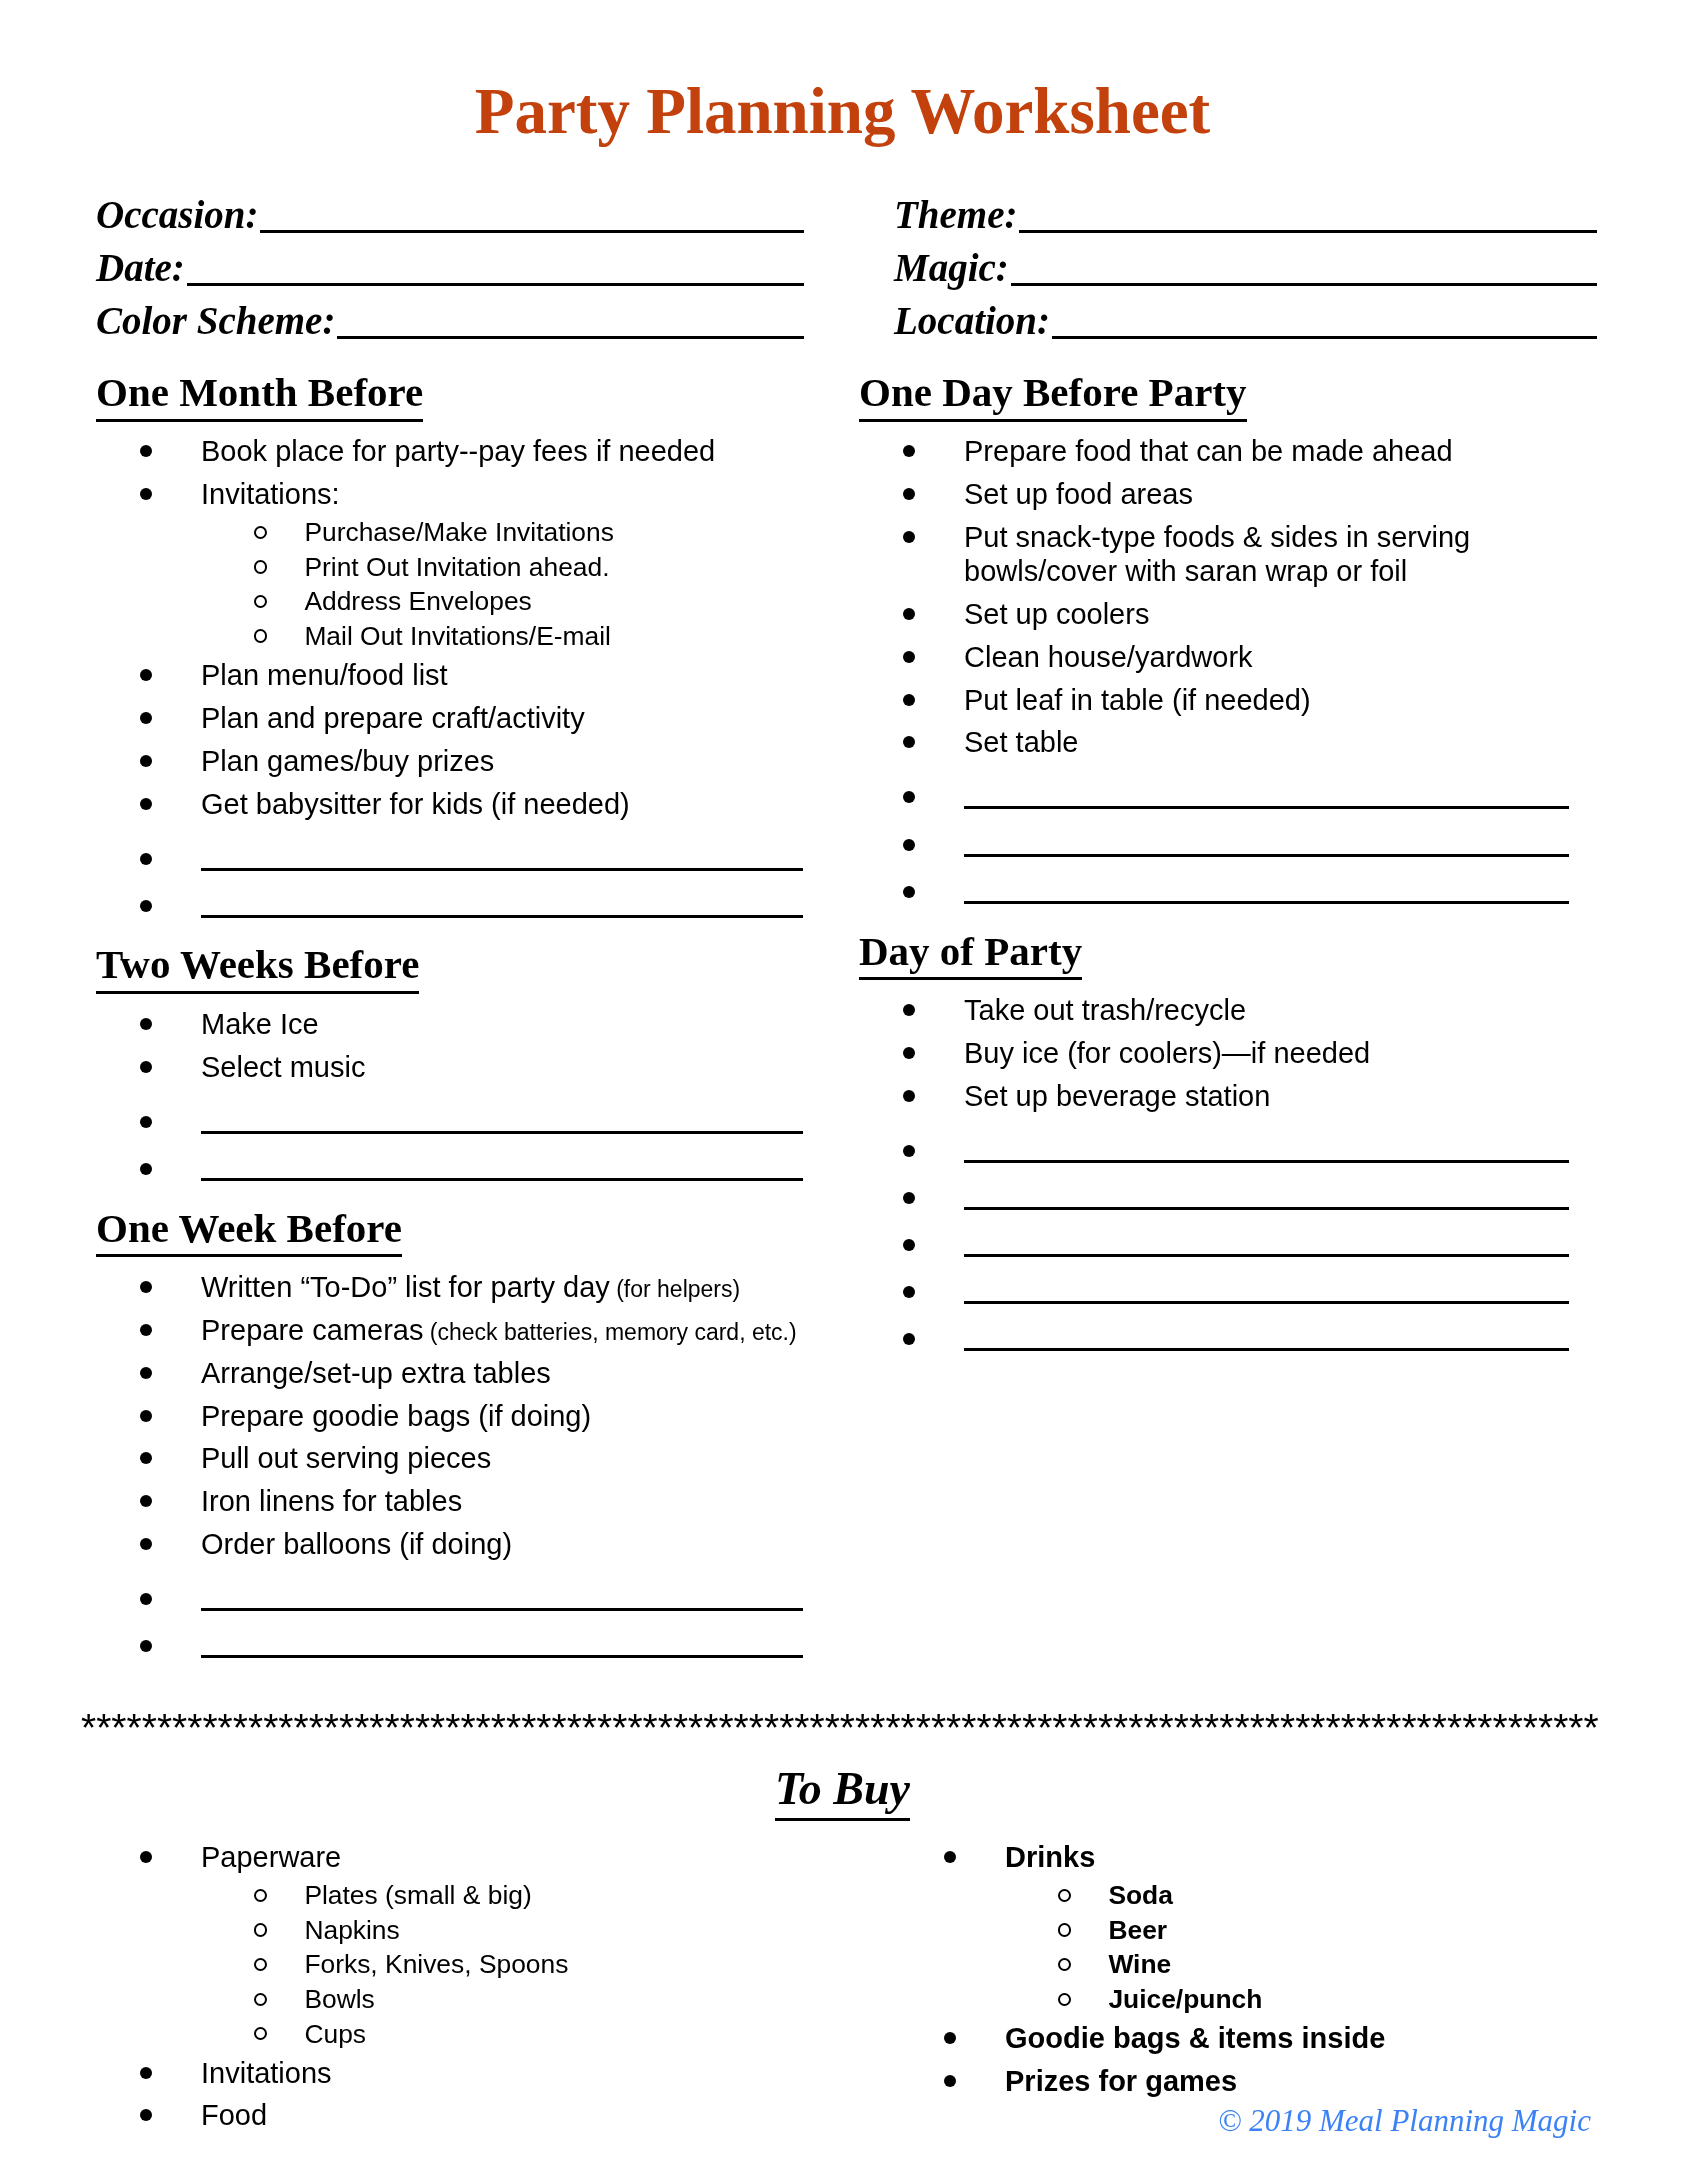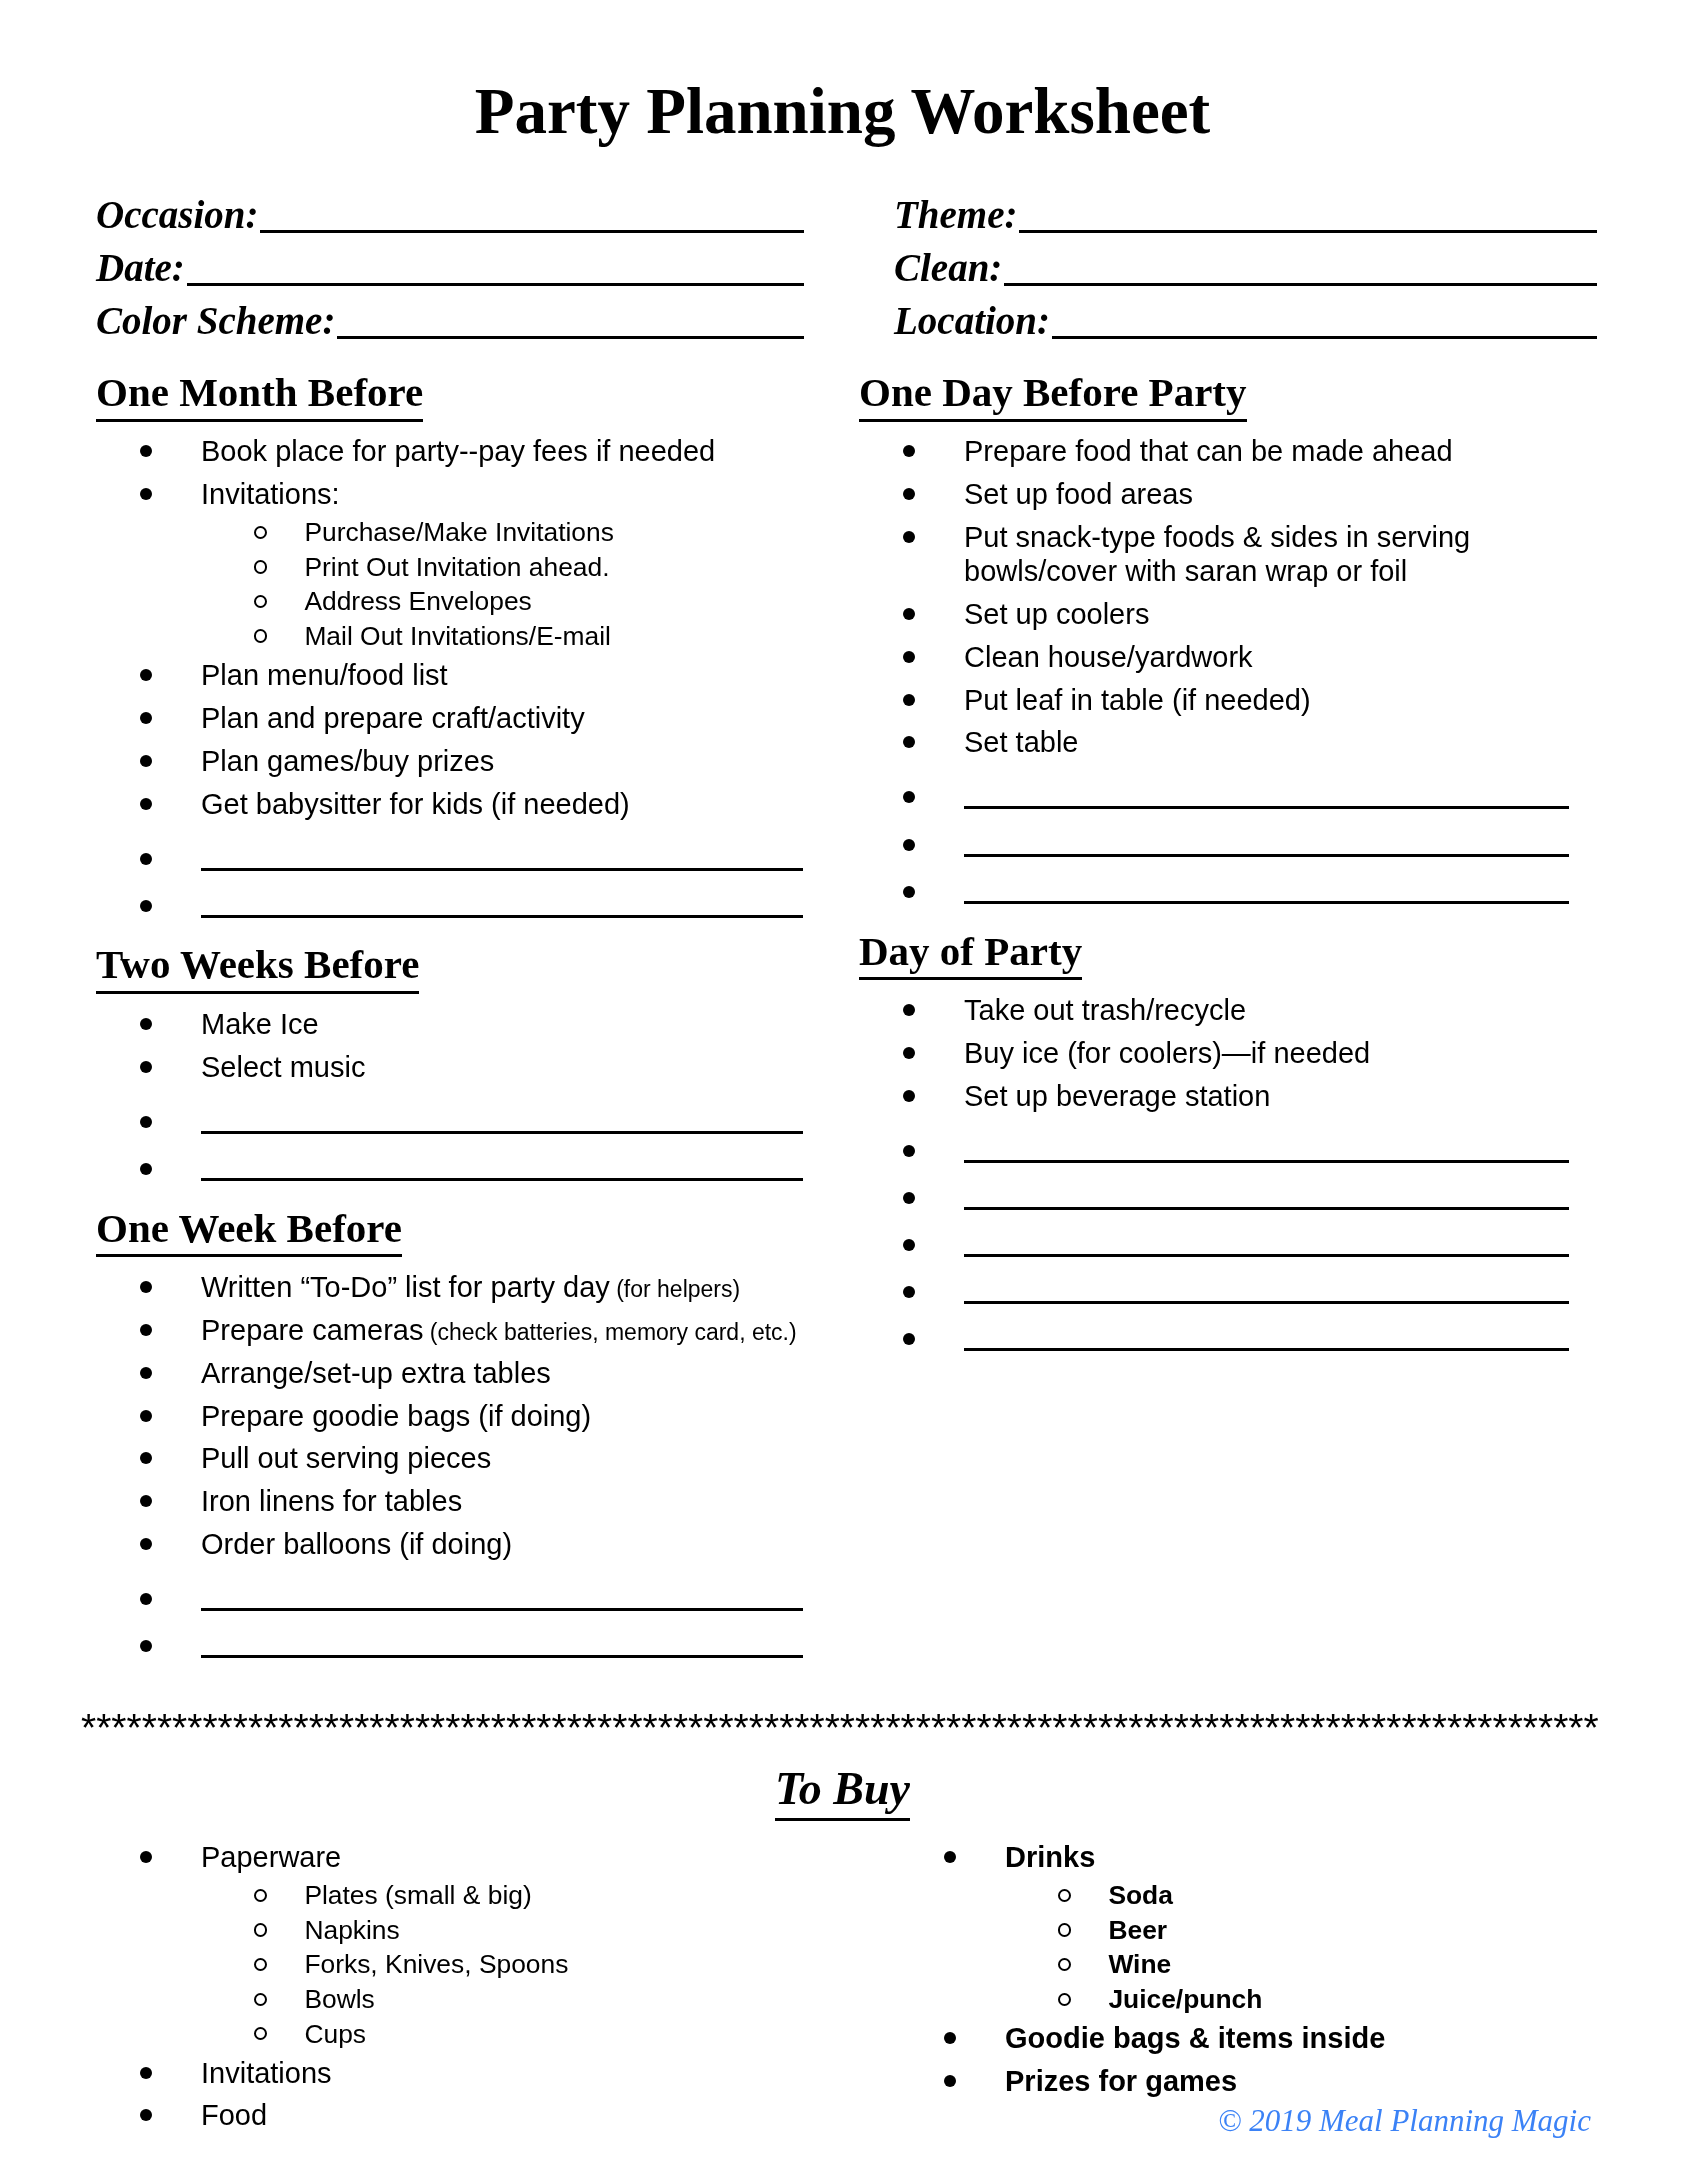--- a/index.html
+++ b/index.html
@@ -7,21 +7,21 @@
     width:1685px;height:2181px;
     font-family:"Liberation Sans",sans-serif;
     color:#000;overflow:hidden;
   }
   .page{position:relative;width:1685px;height:2181px;background:#fff;}
 
   
   .title{
     margin:77px 0 0 0;text-align:center;
     font-family:"Liberation Serif",serif;font-weight:bold;
-    font-size:65px;line-height:1.05;color:#000000;
+    font-size:65px;line-height:1.05;color:#c2410c;
   }
 
   
   .fields{
     margin:39px 0 14px 96px;
     display:grid;grid-template-columns:708px 703px;column-gap:90px;
   }
   .field{display:flex;align-items:flex-end;height:53px;}
   .flabel{
     font-family:"Liberation Serif",serif;font-style:italic;font-weight:bold;
@@ -101,21 +101,21 @@
         <span class="flabel">Color Scheme:</span>
         <span class="fline"></span>
       </div>
     </div>
     <div class="fields-right">
       <div class="field">
         <span class="flabel">Theme:</span>
         <span class="fline"></span>
       </div>
       <div class="field">
-        <span class="flabel">Clean:</span>
+        <span class="flabel">Magic:</span>
         <span class="fline"></span>
       </div>
       <div class="field">
         <span class="flabel">Location:</span>
         <span class="fline"></span>
       </div>
     </div>
   </div>
 
   <div class="main-cols">

